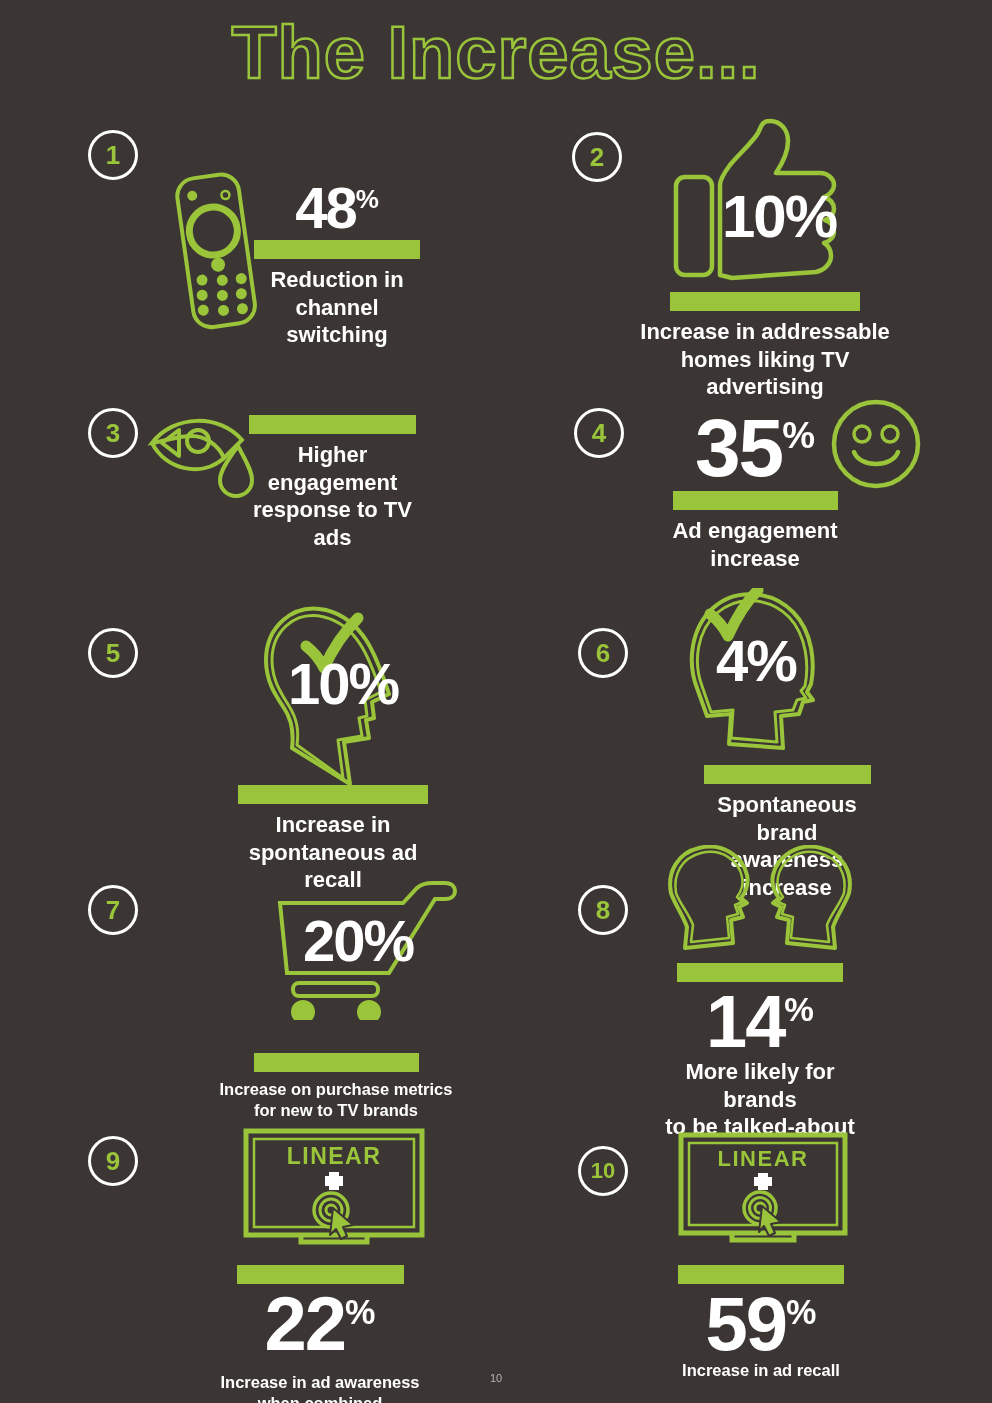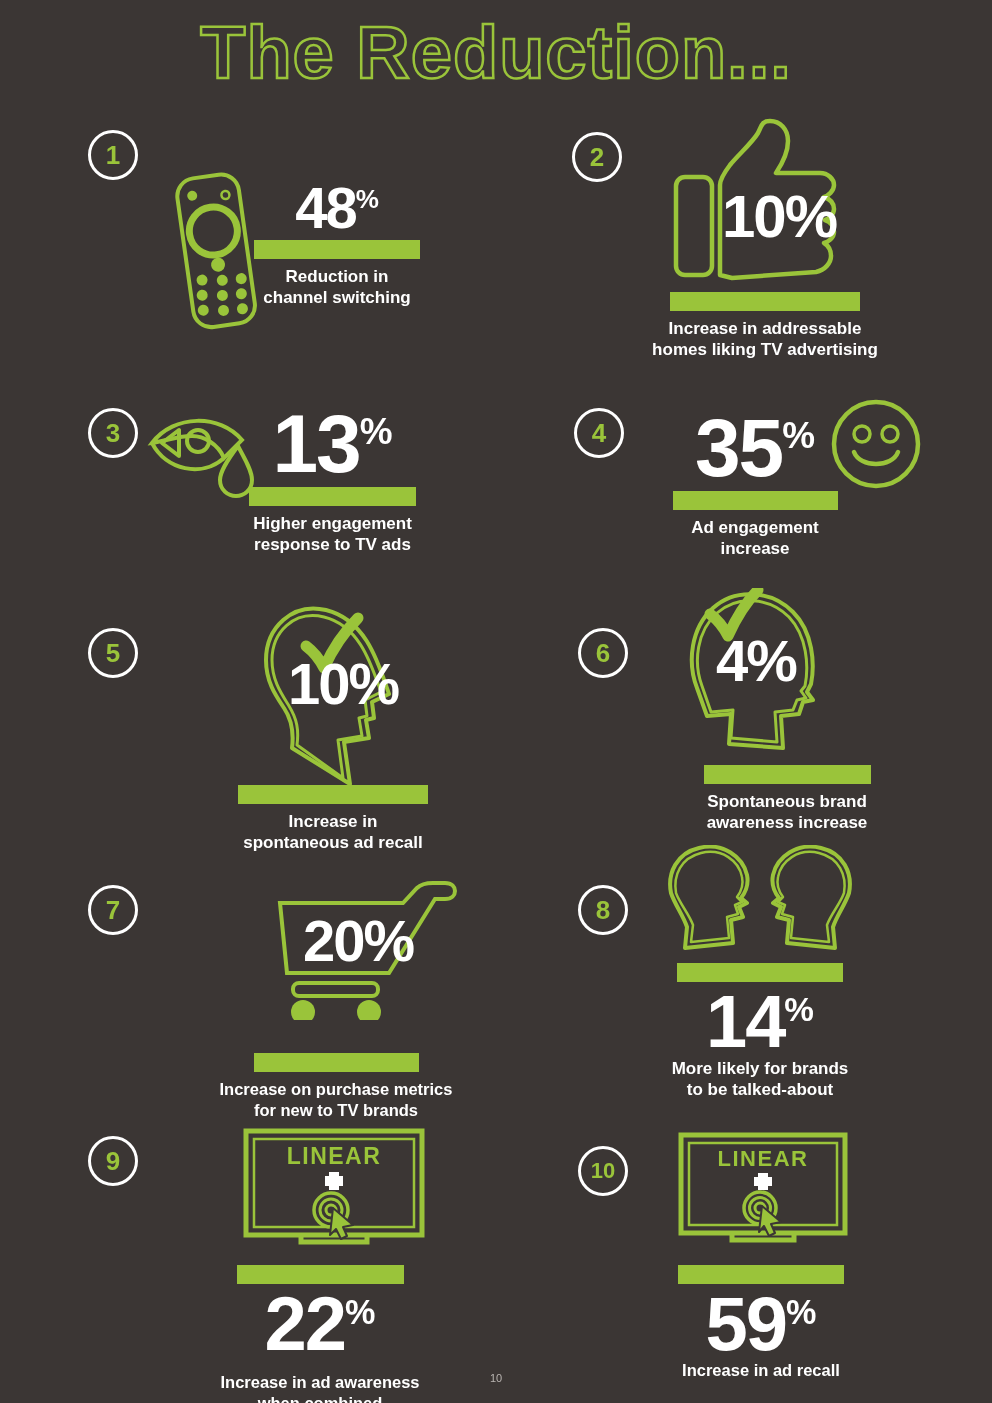--- a/index.html
+++ b/index.html
@@ -68,21 +68,21 @@
     vertical-align: super;
     letter-spacing: 0;
   }
   .bar {
     background: #9ac43a;
     height: 19px;
     margin: 7px auto;
   }
   .caption {
     color: #ffffff;
-    font-size: 17px;
+    font-size: 22px;
     font-weight: bold;
     line-height: 1.25;
     white-space: pre-line;
   }
   .caption.sm { font-size: 16.5px; }
   
   .pct-overlay {
     position: absolute;
     color: #ffffff;
     font-weight: bold;
@@ -98,21 +98,21 @@
     text-align: center;
     color: #b9b4b1;
     font-size: 11px;
   }
 </style>
 </head>
 <body>
 
 <div id="page">
 
-  <div class="title">The Reduction...</div>
+  <div class="title">The Increase...</div>
 
   <div class="cell" style="left:0;top:0;">
     <div class="num-badge" style="left:88px;top:130px;">1</div>
 
     <svg class="icon" style="left:160px;top:168px;" width="110" height="165" viewBox="0 0 110 165">
       <g transform="rotate(-8 55 82)">
         <rect x="25" y="8" width="62" height="150" rx="18" ry="18" fill="none" stroke="#9ac43a" stroke-width="4"></rect>
         <circle cx="40" cy="25" r="5" fill="#9ac43a"></circle>
         <circle cx="73" cy="29" r="4" fill="none" stroke="#9ac43a" stroke-width="2.5"></circle>
         <circle cx="56" cy="63" r="24" fill="none" stroke="#9ac43a" stroke-width="7"></circle>
@@ -163,23 +163,20 @@
 
     <svg class="icon" style="left:146px;top:408px;" width="120" height="95" viewBox="0 0 120 95">
       <path d="M6 35 C28 6 74 6 96 32 L78 50 C72 36 58 28 46 28 C30 28 16 34 6 35 Z" fill="none" stroke="#9ac43a" stroke-width="4"></path>
       <path d="M6 35 C20 62 56 70 78 50" fill="none" stroke="#9ac43a" stroke-width="4"></path>
       <path d="M33 22 L33 48 L16 35 Z" fill="none" stroke="#9ac43a" stroke-width="4" stroke-linejoin="round"></path>
       <circle cx="52" cy="33" r="11" fill="none" stroke="#9ac43a" stroke-width="4"></circle>
       <path d="M92 38 C80 54 74 64 74 72 C74 82 82 88 90 88 C98 88 106 82 106 72 C106 62 98 50 92 38 Z" fill="none" stroke="#9ac43a" stroke-width="4"></path>
     </svg>
 
     <div class="stat-block" style="left:245px;top:408px;width:175px;">
-      <div class="pct" style="font-size:82px;">
-        <span>13</span><span class="sym">%</span>
-      </div>
       <div class="bar" style="width:167px;"></div>
       <div class="caption">Higher engagement
 response to TV ads</div>
     </div>
   </div>
 
   <div class="cell" style="left:0;top:0;">
     <div class="num-badge" style="left:574px;top:408px;">4</div>
 
     <svg class="icon" style="left:830px;top:398px;" width="92" height="92" viewBox="0 0 92 92">

